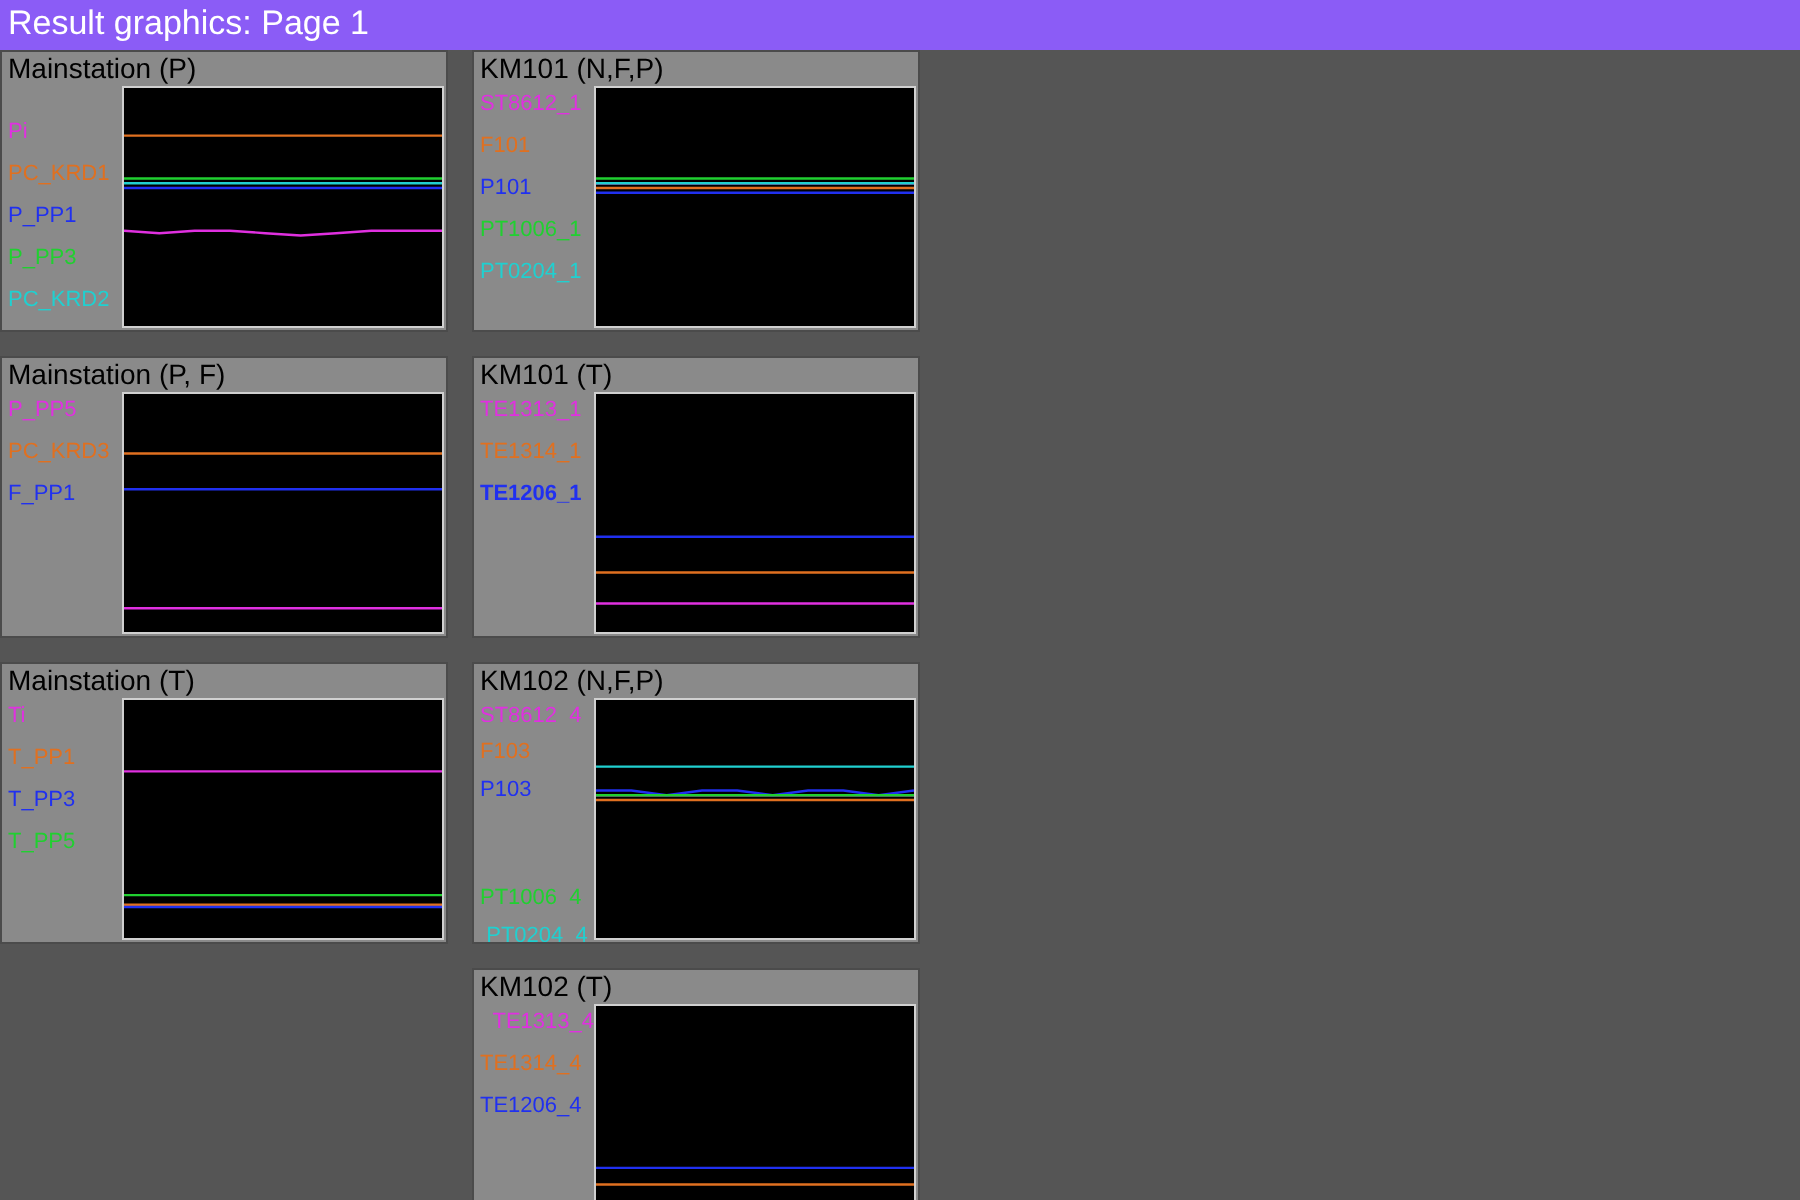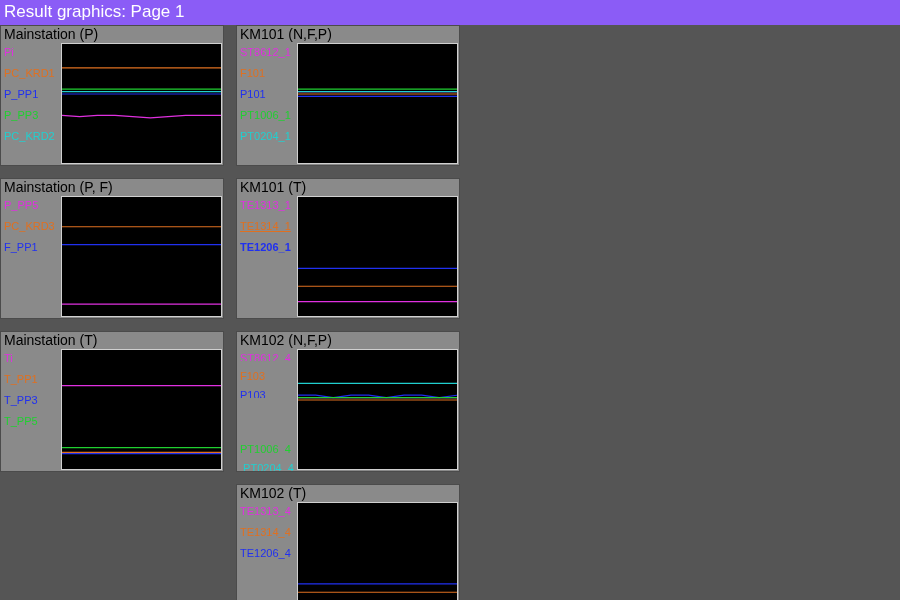--- a/index.html
+++ b/index.html
@@ -78,21 +78,21 @@
 </style>
 </head>
 <body>
 
 <div class="page-title">Result graphics: Page 1</div>
 <div class="grid" id="grid">
     <div class="cell" style="grid-area: 1 / 1;">
       <div class="panel-title">Mainstation (P)</div>
       <div class="panel-body">
         <div class="legend">
-          <div class="legend-item" style="color: rgb(224, 48, 224);">Pi</div>
+          <div class="legend-item" style="color: rgb(224, 48, 224); margin-top: 14px;">Pi</div>
           <div class="legend-item" style="color: rgb(224, 112, 32);">PC_KRD1</div>
           <div class="legend-item" style="color: rgb(32, 48, 240);">P_PP1</div>
           <div class="legend-item" style="color: rgb(32, 208, 48);">P_PP3</div>
           <div class="legend-item" style="color: rgb(32, 208, 208);">PC_KRD2</div>
         </div>
         <div class="plot">
           <svg viewBox="0 0 100 100" preserveAspectRatio="none">
             <polyline points="0.00,60.00 11.11,61.00 22.22,60.00 33.33,60.00 44.44,61.00 55.56,62.00 66.67,61.00 77.78,60.00 88.89,60.00 100.00,60.00" fill="none" stroke="#e030e0" stroke-width="1.2" vector-effect="non-scaling-stroke"></polyline>
             <polyline points="0.00,20.00 11.11,20.00 22.22,20.00 33.33,20.00 44.44,20.00 55.56,20.00 66.67,20.00 77.78,20.00 88.89,20.00 100.00,20.00" fill="none" stroke="#e07020" stroke-width="1.2" vector-effect="non-scaling-stroke"></polyline>
             <polyline points="0.00,42.00 11.11,42.00 22.22,42.00 33.33,42.00 44.44,42.00 55.56,42.00 66.67,42.00 77.78,42.00 88.89,42.00 100.00,42.00" fill="none" stroke="#2030f0" stroke-width="1.2" vector-effect="non-scaling-stroke"></polyline>
@@ -138,21 +138,21 @@
             <polyline points="0.00,40.00 11.11,40.00 22.22,40.00 33.33,40.00 44.44,40.00 55.56,40.00 66.67,40.00 77.78,40.00 88.89,40.00 100.00,40.00" fill="none" stroke="#2030f0" stroke-width="1.2" vector-effect="non-scaling-stroke"></polyline>
           </svg>
         </div>
       </div>
     </div>
     <div class="cell" style="grid-area: 2 / 2;">
       <div class="panel-title">KM101 (T)</div>
       <div class="panel-body">
         <div class="legend">
           <div class="legend-item" style="color: rgb(224, 48, 224);">TE1313_1</div>
-          <div class="legend-item" style="color: rgb(224, 112, 32); text-decoration: underline;">TE1314_1</div>
+          <div class="legend-item" style="color: rgb(224, 112, 32);">TE1314_1</div>
           <div class="legend-item" style="color: rgb(32, 48, 240); font-weight: bold;">TE1206_1</div>
         </div>
         <div class="plot">
           <svg viewBox="0 0 100 100" preserveAspectRatio="none">
             <polyline points="0.00,88.00 11.11,88.00 22.22,88.00 33.33,88.00 44.44,88.00 55.56,88.00 66.67,88.00 77.78,88.00 88.89,88.00 100.00,88.00" fill="none" stroke="#e030e0" stroke-width="1.2" vector-effect="non-scaling-stroke"></polyline>
             <polyline points="0.00,75.00 11.11,75.00 22.22,75.00 33.33,75.00 44.44,75.00 55.56,75.00 66.67,75.00 77.78,75.00 88.89,75.00 100.00,75.00" fill="none" stroke="#e07020" stroke-width="1.2" vector-effect="non-scaling-stroke"></polyline>
             <polyline points="0.00,60.00 11.11,60.00 22.22,60.00 33.33,60.00 44.44,60.00 55.56,60.00 66.67,60.00 77.78,60.00 88.89,60.00 100.00,60.00" fill="none" stroke="#2030f0" stroke-width="1.2" vector-effect="non-scaling-stroke"></polyline>
           </svg>
         </div>
       </div>
@@ -195,21 +195,21 @@
             <polyline points="0.00,28.00 11.11,28.00 22.22,28.00 33.33,28.00 44.44,28.00 55.56,28.00 66.67,28.00 77.78,28.00 88.89,28.00 100.00,28.00" fill="none" stroke="#20d0d0" stroke-width="1.2" vector-effect="non-scaling-stroke"></polyline>
           </svg>
         </div>
       </div>
     </div>
     <div class="cell empty" style="grid-area: 4 / 1;"></div>
     <div class="cell" style="grid-area: 4 / 2;">
       <div class="panel-title">KM102 (T)</div>
       <div class="panel-body">
         <div class="legend">
-          <div class="legend-item" style="color: rgb(224, 48, 224);">TE1313_4</div>
+          <div class="legend-item" style="color: rgb(224, 48, 224); text-align: right;">TE1313_4</div>
           <div class="legend-item" style="color: rgb(224, 112, 32);">TE1314_4</div>
           <div class="legend-item" style="color: rgb(32, 48, 240);">TE1206_4</div>
         </div>
         <div class="plot">
           <svg viewBox="0 0 100 100" preserveAspectRatio="none">
             <polyline points="0.00,88.00 11.11,88.00 22.22,88.00 33.33,88.00 44.44,88.00 55.56,88.00 66.67,88.00 77.78,88.00 88.89,88.00 100.00,88.00" fill="none" stroke="#e030e0" stroke-width="1.2" vector-effect="non-scaling-stroke"></polyline>
             <polyline points="0.00,75.00 11.11,75.00 22.22,75.00 33.33,75.00 44.44,75.00 55.56,75.00 66.67,75.00 77.78,75.00 88.89,75.00 100.00,75.00" fill="none" stroke="#e07020" stroke-width="1.2" vector-effect="non-scaling-stroke"></polyline>
             <polyline points="0.00,68.00 11.11,68.00 22.22,68.00 33.33,68.00 44.44,68.00 55.56,68.00 66.67,68.00 77.78,68.00 88.89,68.00 100.00,68.00" fill="none" stroke="#2030f0" stroke-width="1.2" vector-effect="non-scaling-stroke"></polyline>
           </svg>
         </div>

